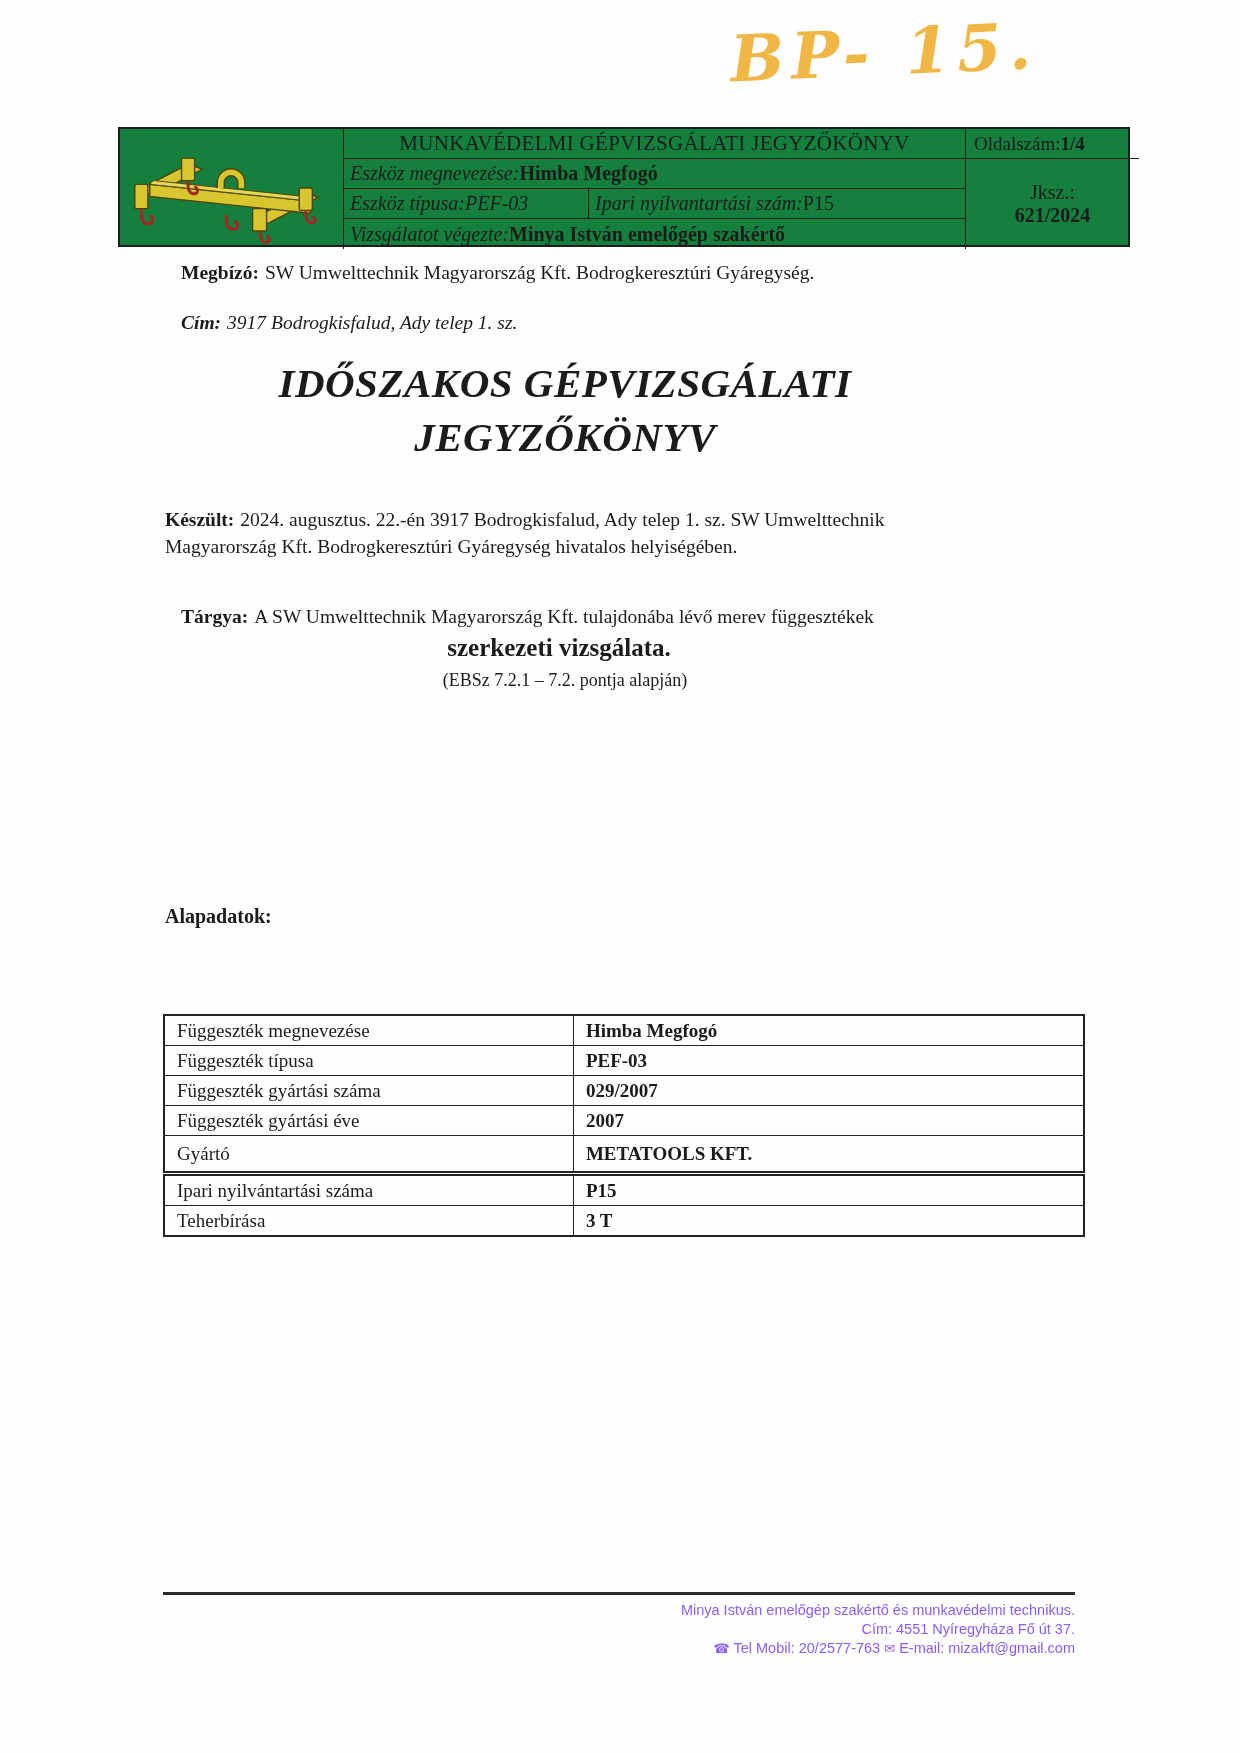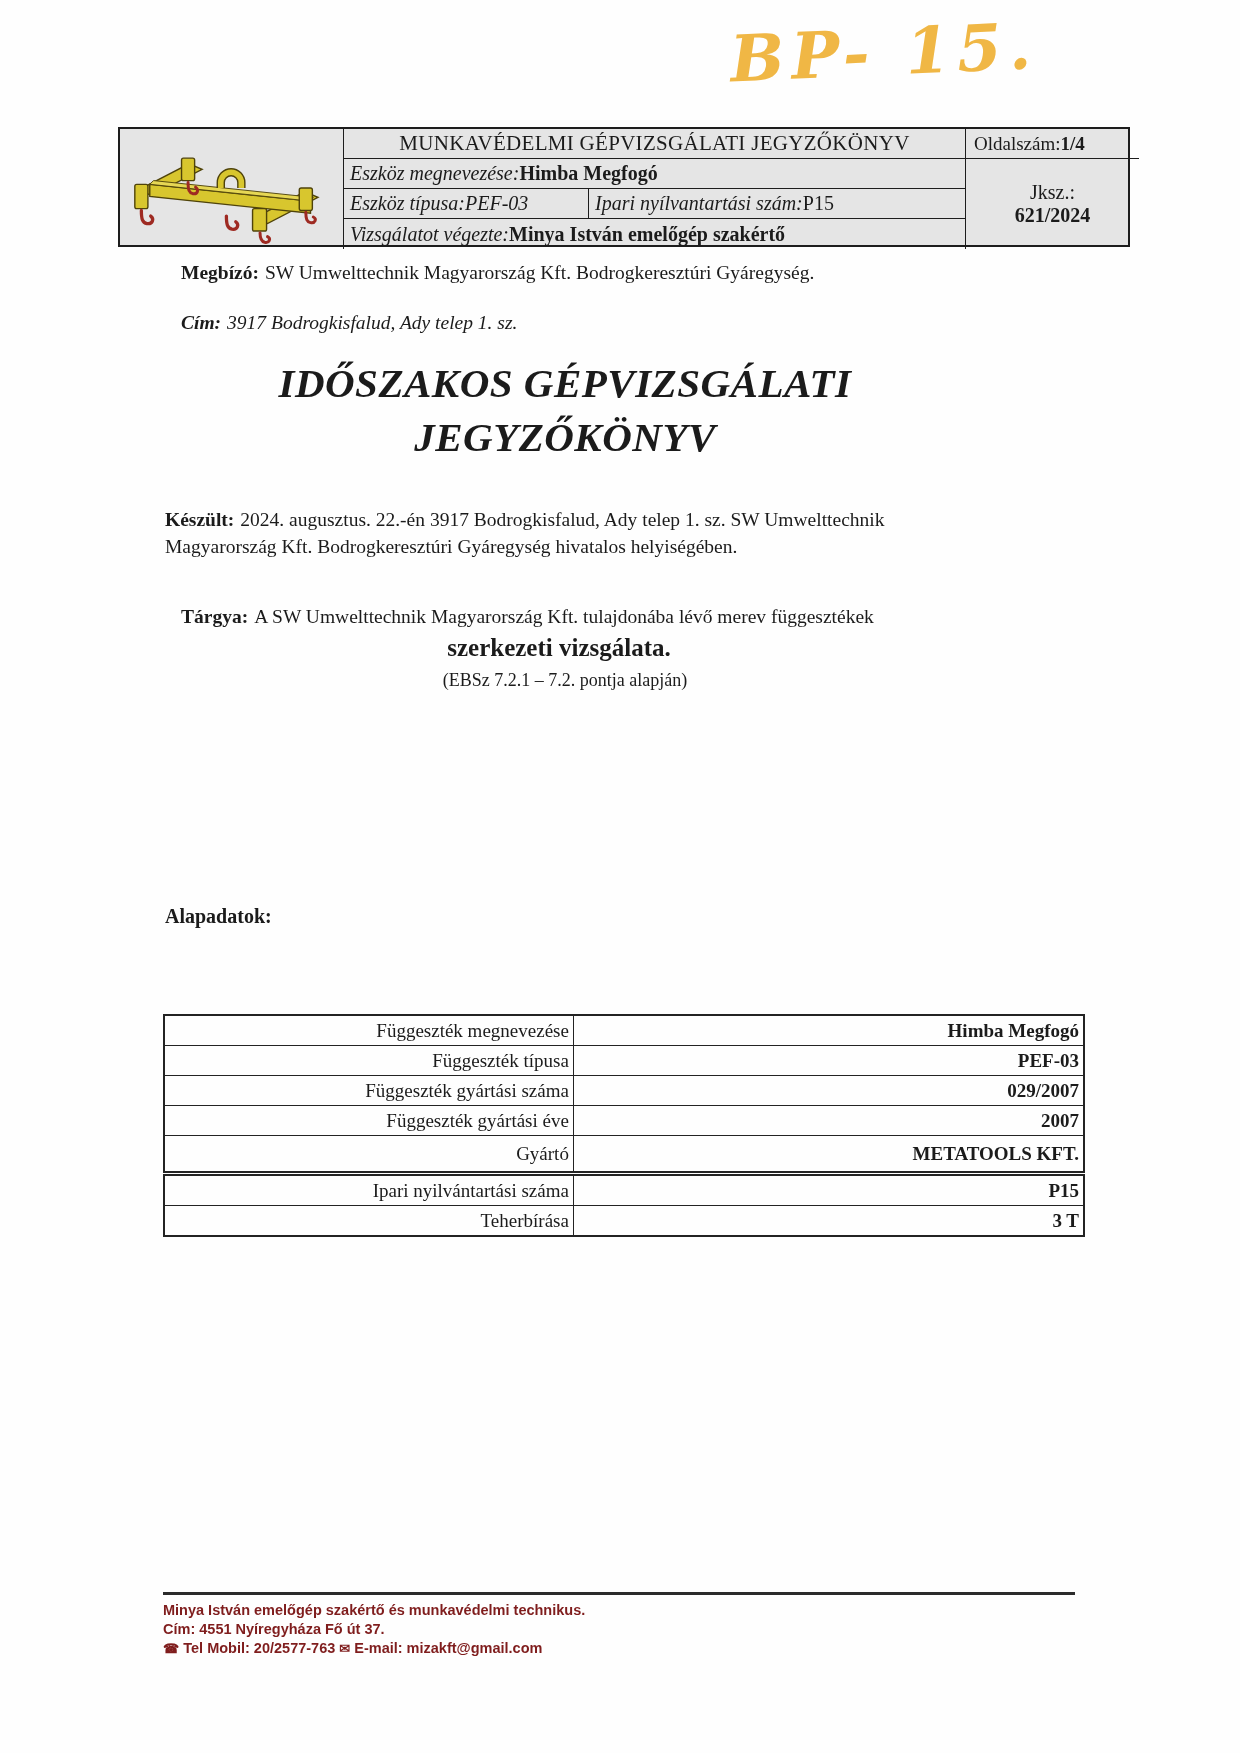--- a/index.html
+++ b/index.html
@@ -13,21 +13,21 @@
     position:absolute;left:730px;top:14px;width:340px;
     font-family:"DejaVu Serif",serif;font-style:italic;font-weight:bold;
     font-size:64px;letter-spacing:7px;color:var(--hl,#f0b43c);
     transform:rotate(-2.5deg);opacity:.95;white-space:nowrap;
   }
   
   .hdr{
     position:absolute;left:118px;top:127px;width:1012px;height:120px;
     display:grid;grid-template-columns:224px 245px 376px 174px;
     grid-template-rows:30px 30px 30px 30px;
-    border:2.5px solid #1d1d1d;box-sizing:border-box;background:#e5e5e5;
+    border:2.5px solid #1d1d1d;box-sizing:border-box;background:#15803d;
   }
   .hc{box-sizing:border-box;display:flex;align-items:center;overflow:hidden;
       font-size:20px;padding:0 6px;white-space:nowrap;}
   .hc i{font-style:italic;font-weight:normal;}
   .hc b{font-weight:bold;}
   .c-logo{grid-area:1/1/5/2;border-right:1.8px solid #1d1d1d;padding:0;justify-content:center;}
   .c-title{grid-area:1/2/2/4;border-bottom:1.8px solid #1d1d1d;justify-content:center;
            font-size:21px;letter-spacing:.3px;}
   .c-oldal{grid-area:1/4/2/5;border-left:1.8px solid #1d1d1d;border-bottom:1.8px solid #1d1d1d;
            font-size:19px;padding-left:8px;text-align:right;}
@@ -52,33 +52,33 @@
   .emph{position:absolute;left:144px;top:634px;width:830px;text-align:center;
         font-size:25px;font-weight:bold;}
   .ref{position:absolute;left:150px;top:670px;width:830px;text-align:center;font-size:18px;}
   .alap{position:absolute;left:165px;top:905px;margin:0;font-size:20px;font-weight:bold;}
   
   .datatable{
     position:absolute;left:163px;top:1014px;width:922px;
     border-collapse:collapse;font-size:19px;
   }
   .datatable td{
-    border:1.8px solid #232323;height:27px;padding:1px 4px;
-    white-space:nowrap;overflow:hidden;text-align:right;
+    border:1.8px solid #232323;height:27px;padding:1px 12px;
+    white-space:nowrap;overflow:hidden;
   }
   .datatable{border:2.5px solid #232323;}
   .datatable td.v{font-weight:bold;}
   .datatable col.c1{width:44.5%;}
   .datatable tr.tall td{height:33px;}
   .datatable tr.sep td{border-top:5px double #232323;}
   
   .rule{position:absolute;left:163px;top:1592px;width:912px;height:2.5px;background:#2b2b2b;}
   .footer{
-    position:absolute;left:163px;top:1601px;width:912px;text-align:left;
-    font-family:"Liberation Sans",sans-serif;font-size:14.5px;line-height:19px;color:#7f1d1d;font-weight:bold;
+    position:absolute;left:163px;top:1601px;width:912px;text-align:right;
+    font-family:"Liberation Sans",sans-serif;font-size:14.5px;line-height:19px;color:#8b5cf6;
   }
   .fi{font-size:13px;}
 </style>
 </head>
 <body>
 
 <div class="page">
 
   <div class="handwrite">BP- 15.</div>
 

